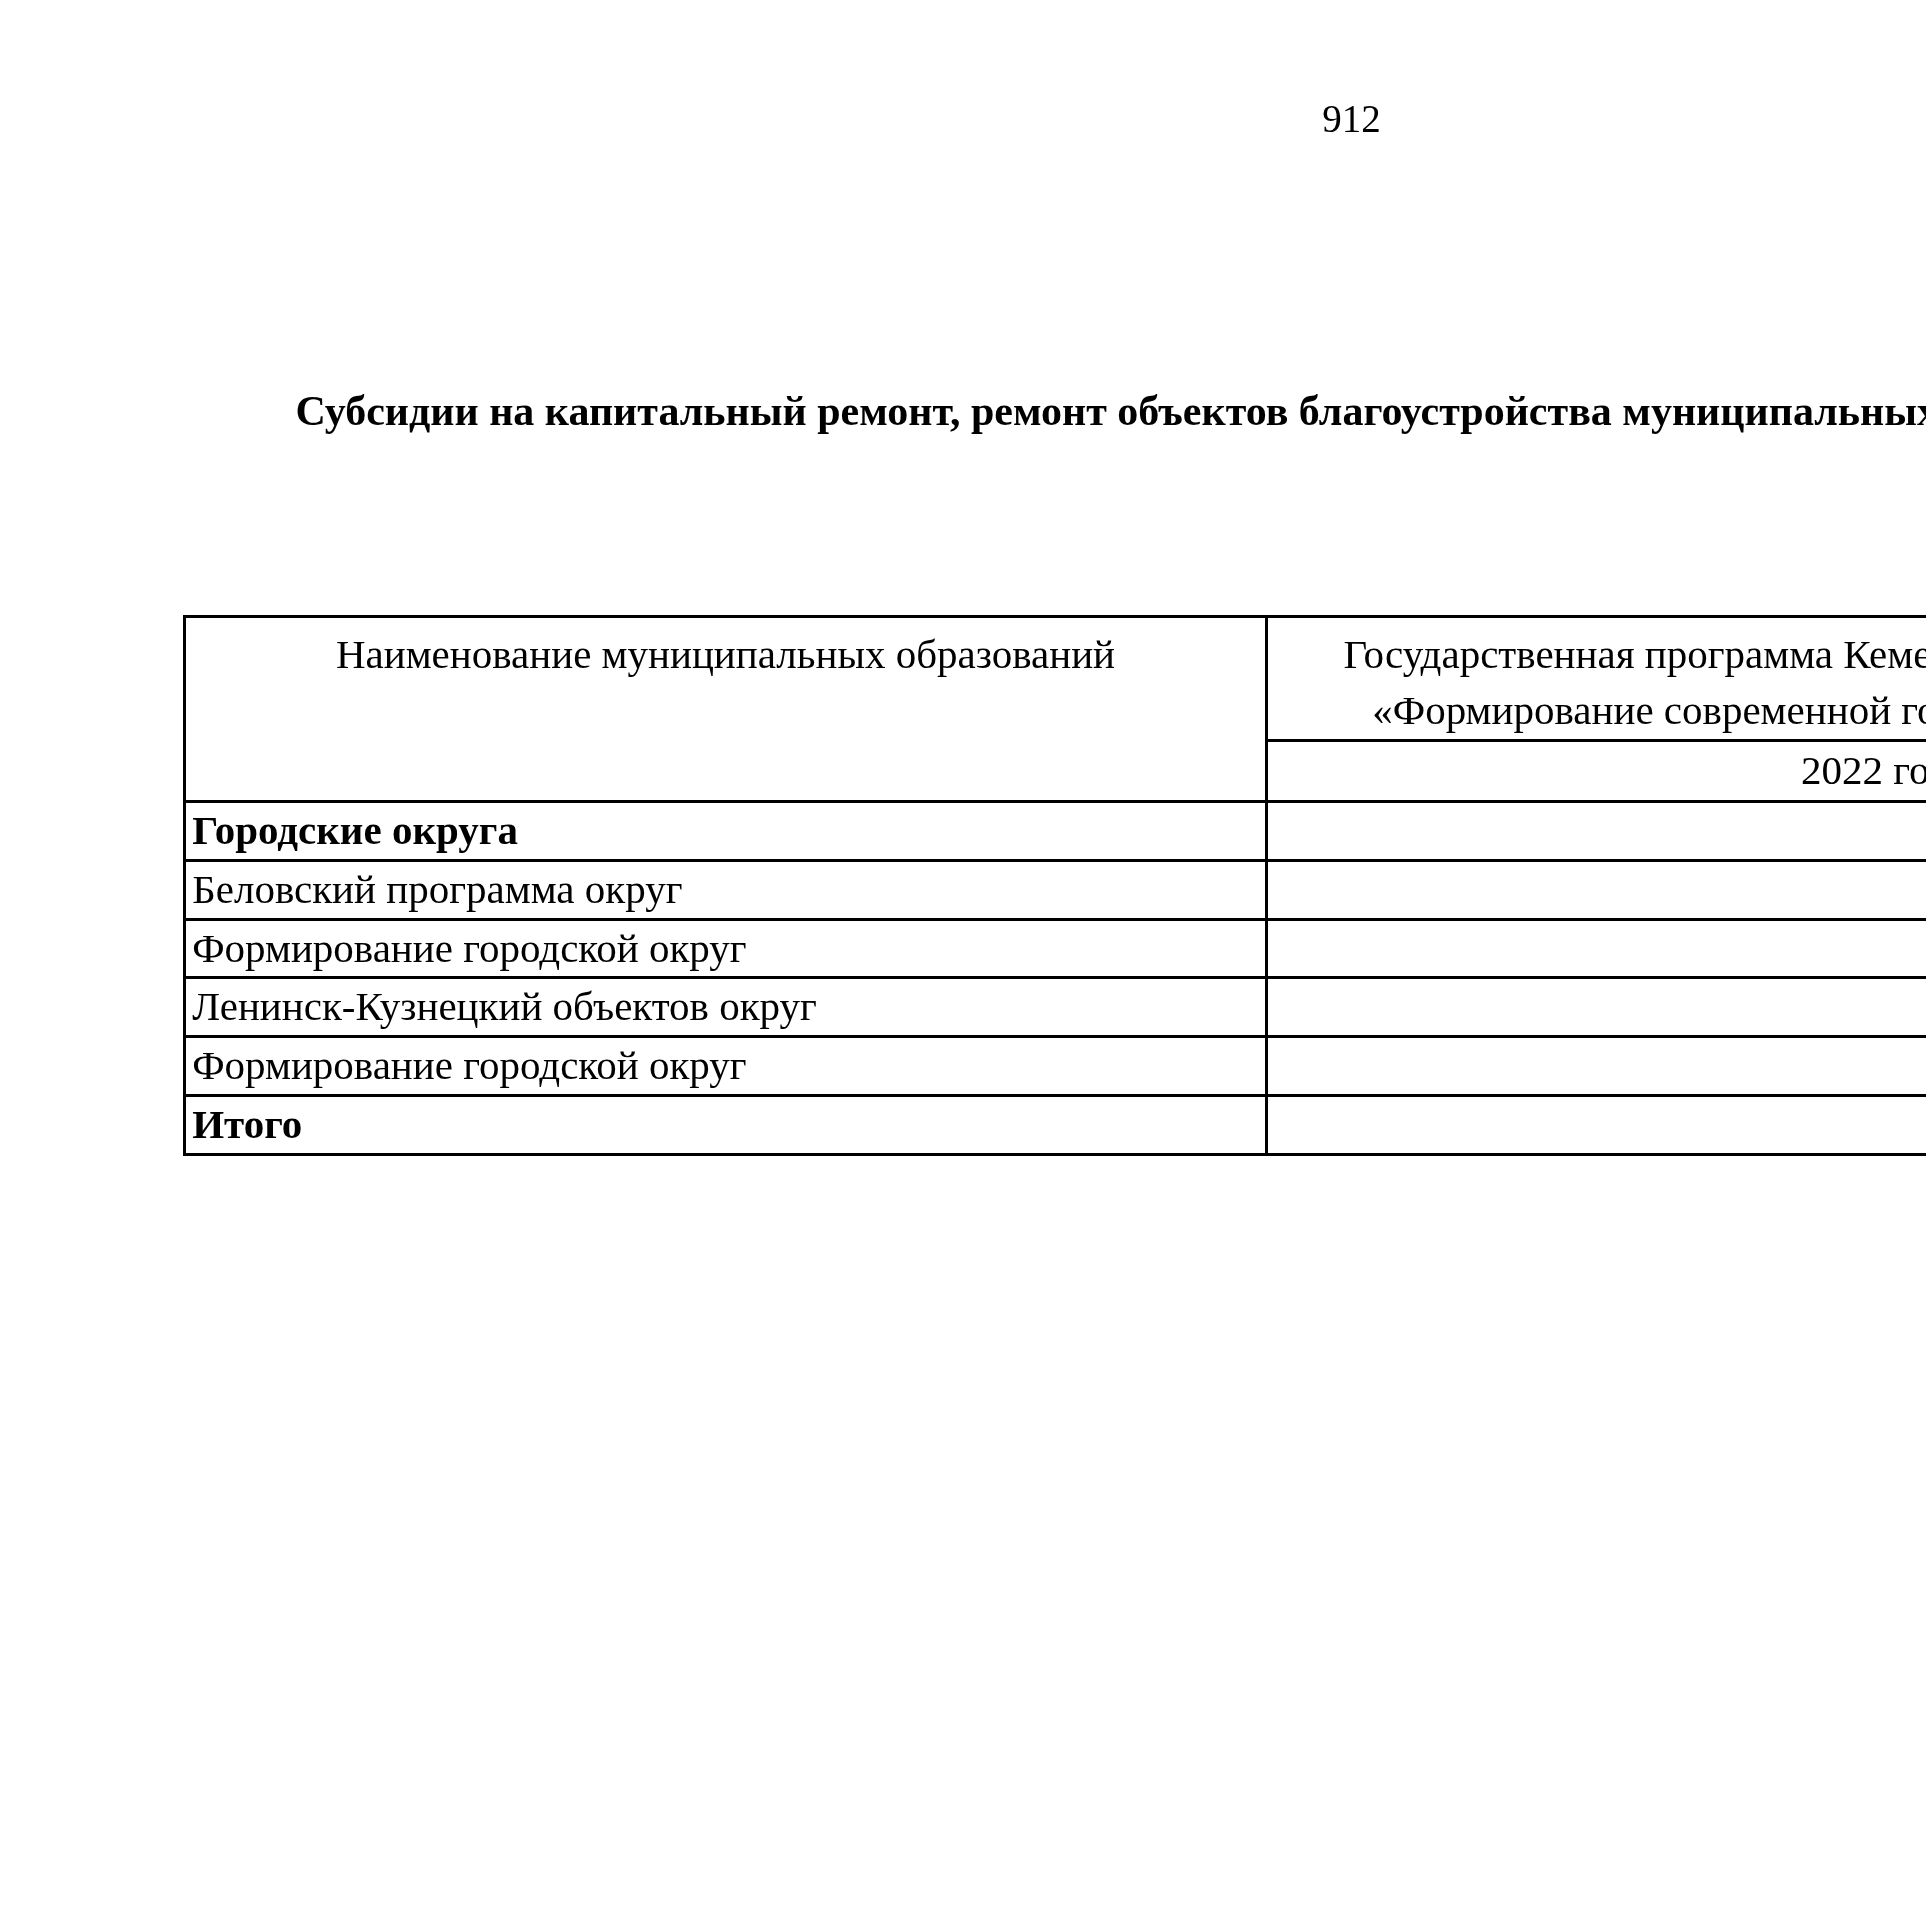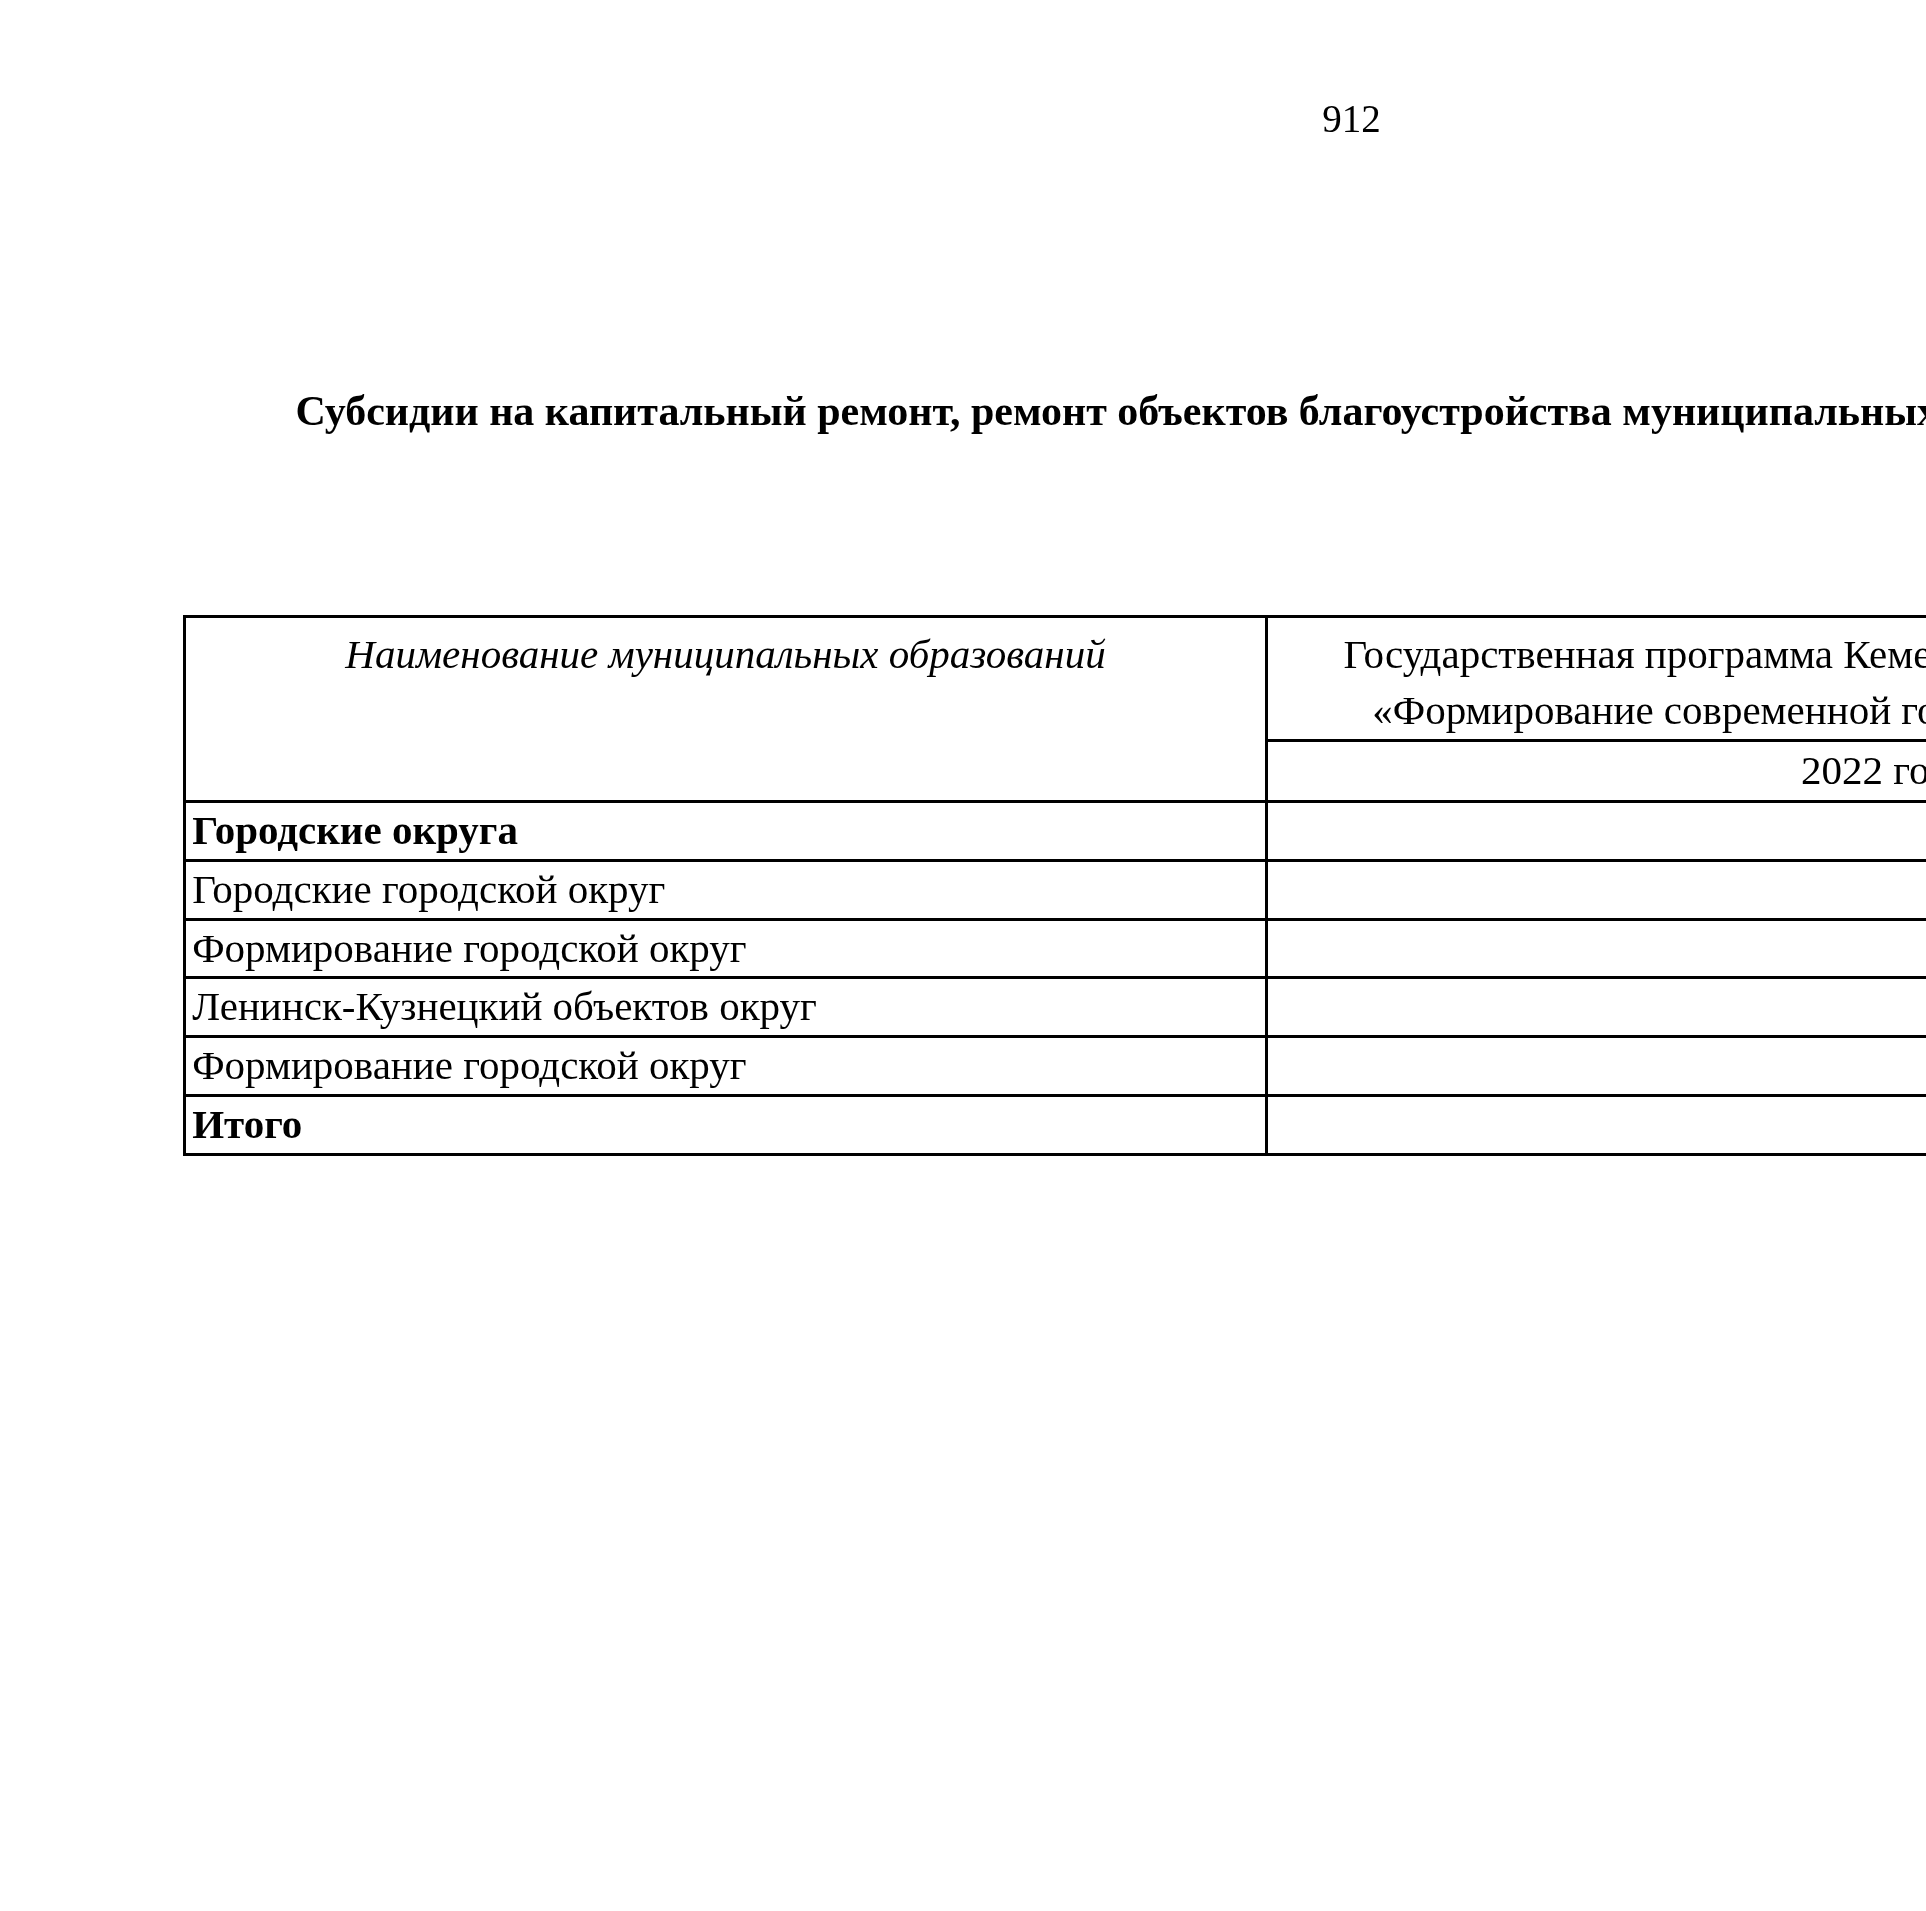--- a/index.html
+++ b/index.html
@@ -50,21 +50,20 @@
     border: 3.5px solid #000000;
     font-size: 41px;
     line-height: 1.36;
     padding: 0;
     overflow: hidden;
   }
   td.name-header {
     text-align: center;
     vertical-align: top;
     padding-top: 9.2px;
-    font-style: italic;
   }
   td.program-header {
     height: 112px;
     text-align: center;
     vertical-align: top;
     padding-top: 9.2px;
   }
   td.year-subheader {
     height: 58px;
     text-align: center;
@@ -104,21 +103,21 @@
       </tr>
       <tr>
         <td class="year-subheader">2022 год</td>
       </tr>
 
       <tr class="data-row bold">
         <td class="name-cell">Городские округа</td>
         <td class="value-cell">463800,7</td>
       </tr>
       <tr class="data-row">
-        <td class="name-cell">Городские городской округ</td>
+        <td class="name-cell">Беловский программа округ</td>
         <td class="value-cell">6752,8</td>
       </tr>
       <tr class="data-row">
         <td class="name-cell">Формирование городской округ</td>
         <td class="value-cell">42047,9</td>
       </tr>
       <tr class="data-row">
         <td class="name-cell">Ленинск-Кузнецкий объектов округ</td>
         <td class="value-cell">55000,0</td>
       </tr>

